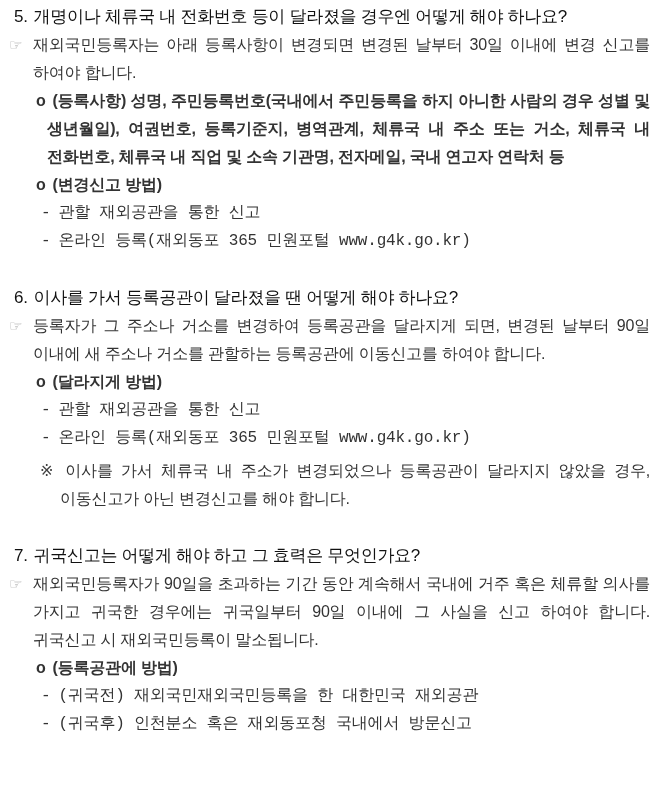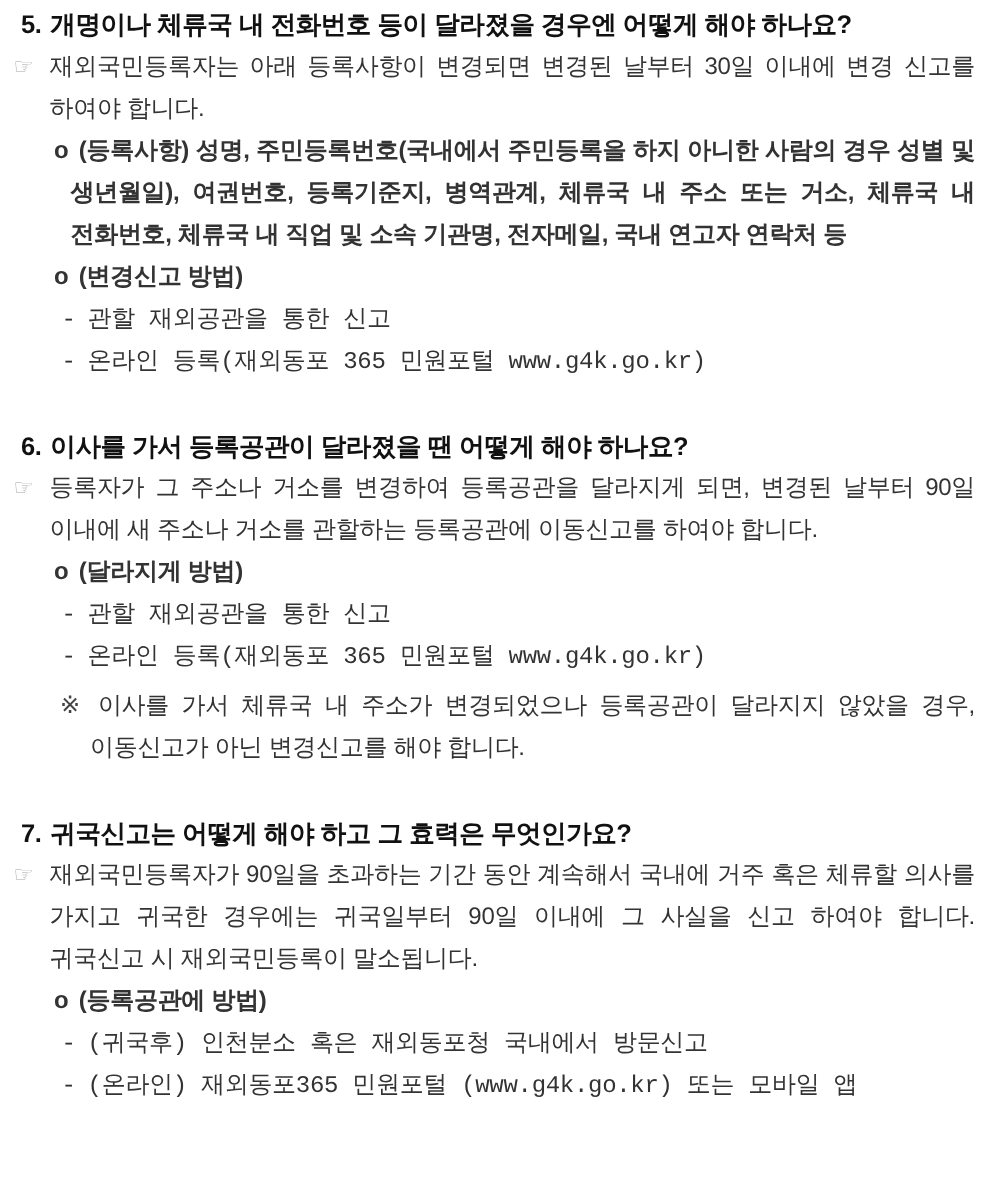--- a/index.html
+++ b/index.html
@@ -18,21 +18,21 @@
     box-sizing: border-box;
     width: 670px;
     padding: 3px 20px 0 14px;
   }
   .section { margin: 0; }
   .section + .section { margin-top: 29px; }
 
   .heading {
     font-size: 17px;
     line-height: 28px;
-    font-weight: bold;
+    font-weight: normal;
     color: #111111;
     letter-spacing: -0.3px;
     white-space: nowrap;
   }
   .heading .num { margin-right: 6px; }
 
   .block {
     font-size: 16px;
     line-height: 28px;
     text-align: justify;
@@ -121,19 +121,19 @@
     <div class="heading">
       <span class="num">7.</span><span class="title">귀국신고는 어떻게 해야 하고 그 효력은 무엇인가요?</span>
     </div>
   <div class="block b-pointer">
     <span class="marker">☞</span><span class="text">재외국민등록자가 90일을 초과하는 기간 동안 계속해서 국내에 거주 혹은 체류할 의사를 가지고 귀국한 경우에는 귀국일부터 90일 이내에 그 사실을 신고 하여야 합니다. 귀국신고 시 재외국민등록이 말소됩니다.</span>
   </div>
       <div class="block b-circle">
     <span class="marker">o</span><span class="text">(등록공관에 방법)</span>
   </div>
       <div class="block b-dash">
-    <span class="marker">-</span><span class="text">(귀국후) 인천분소 혹은 재외동포청 국내에서 방문신고</span>
+    <span class="marker">-</span><span class="text">(귀국전) 재외국민재외국민등록을 한 대한민국 재외공관</span>
   </div>
       <div class="block b-dash">
-    <span class="marker">-</span><span class="text">(온라인) 재외동포365 민원포털 (www.g4k.go.kr) 또는 모바일 앱</span>
+    <span class="marker">-</span><span class="text">(귀국후) 인천분소 혹은 재외동포청 국내에서 방문신고</span>
   </div>
     </div>
   </div>
 
 </body></html>

